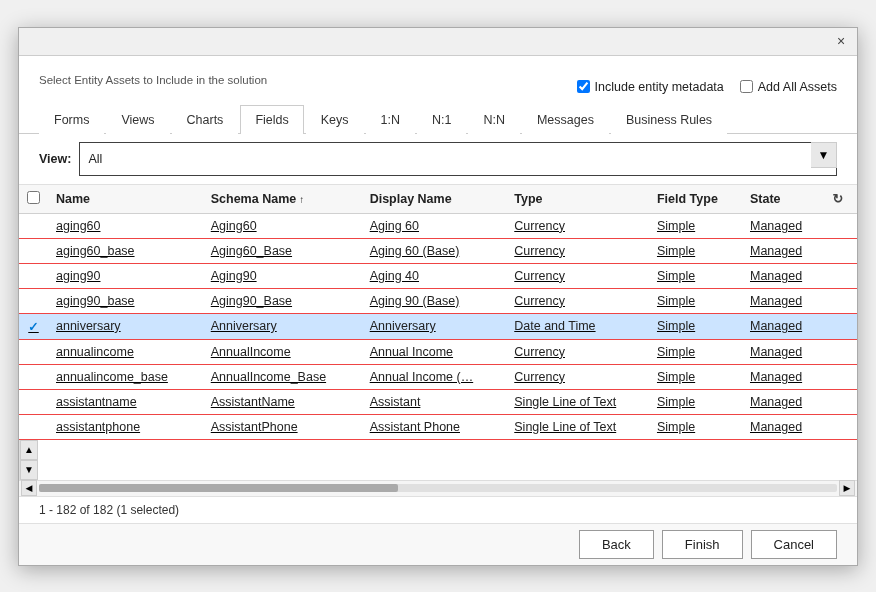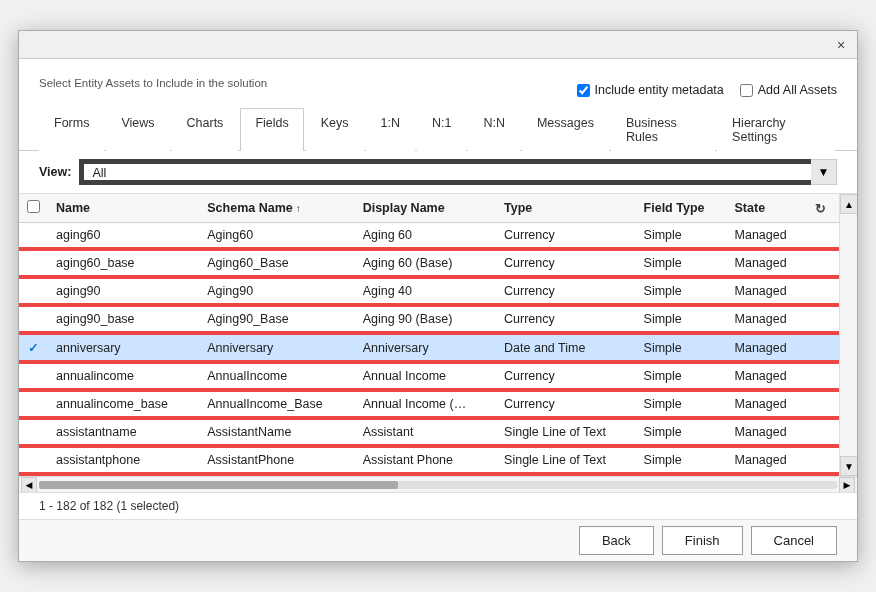--- a/index.html
+++ b/index.html
@@ -112,22 +112,22 @@
       font-weight: 600;
       color: #222;
       text-align: center;
     }
     .view-select-wrapper {
       flex: 1;
       position: relative;
     }
     .view-select {
       width: 100%;
-      height: 26px;
-      border: 5px solid #404040;
+      height: 34px;
+      border: 1px solid #404040;
       background: #fff;
       font-size: 12.5px;
       padding: 2px 28px 2px 8px;
       appearance: none;
       cursor: pointer;
       color: #222;
     }
     .view-select-arrow {
       position: absolute;
       right: 0;
@@ -161,21 +161,22 @@
       font-weight: 600;
       font-size: 12.5px;
       color: #222;
       white-space: nowrap;
     }
     .data-table thead th.check-col {
       width: 28px;
       text-align: center;
     }
     .data-table tbody tr {
-      border-bottom: 4px solid #ef4444;
+      border-bottom: 1px solid #ef4444;
+      text-decoration: underline;
     }
     .data-table tbody tr.selected {
       background: #cce4ff;
     }
     .data-table tbody td {
       padding: 5px 8px;
       font-size: 12.5px;
       color: #222;
     }
     .data-table tbody td.check-col {
@@ -308,35 +309,34 @@
   <div class="tab">Forms</div>
       <div class="tab">Views</div>
       <div class="tab">Charts</div>
       <div class="tab active">Fields</div>
       <div class="tab">Keys</div>
       <div class="tab">1:N</div>
       <div class="tab">N:1</div>
       <div class="tab">N:N</div>
       <div class="tab">Messages</div>
       <div class="tab">Business Rules</div>
-      <div class="tab">Hierarchy Settings</div>
     </div>
 
   <div class="view-bar">
     <span class="view-label">View:</span>
     <div class="view-select-wrapper">
       <select class="view-select">
         <option>All</option>
       </select>
       <div class="view-select-arrow">▼</div>
     </div>
   </div>
 
   <div class="table-container">
-    <div style="position:relative; display:flex;">
+    <div style="position:relative; display:flex;flex-direction:column;">
       <div class="scroll-area" style="flex:1; overflow-x:hidden;">
         <table class="data-table">
           <thead id="table-head">
               <tr>
                 <th class="check-col"><input type="checkbox" style=""></th>
                 <th>Name</th>
                 <th>Schema Name<span class="sort-arrow">↑</span></th>
                 <th>Display Name</th>
                 <th>Type</th>
                 <th>Field Type</th>

